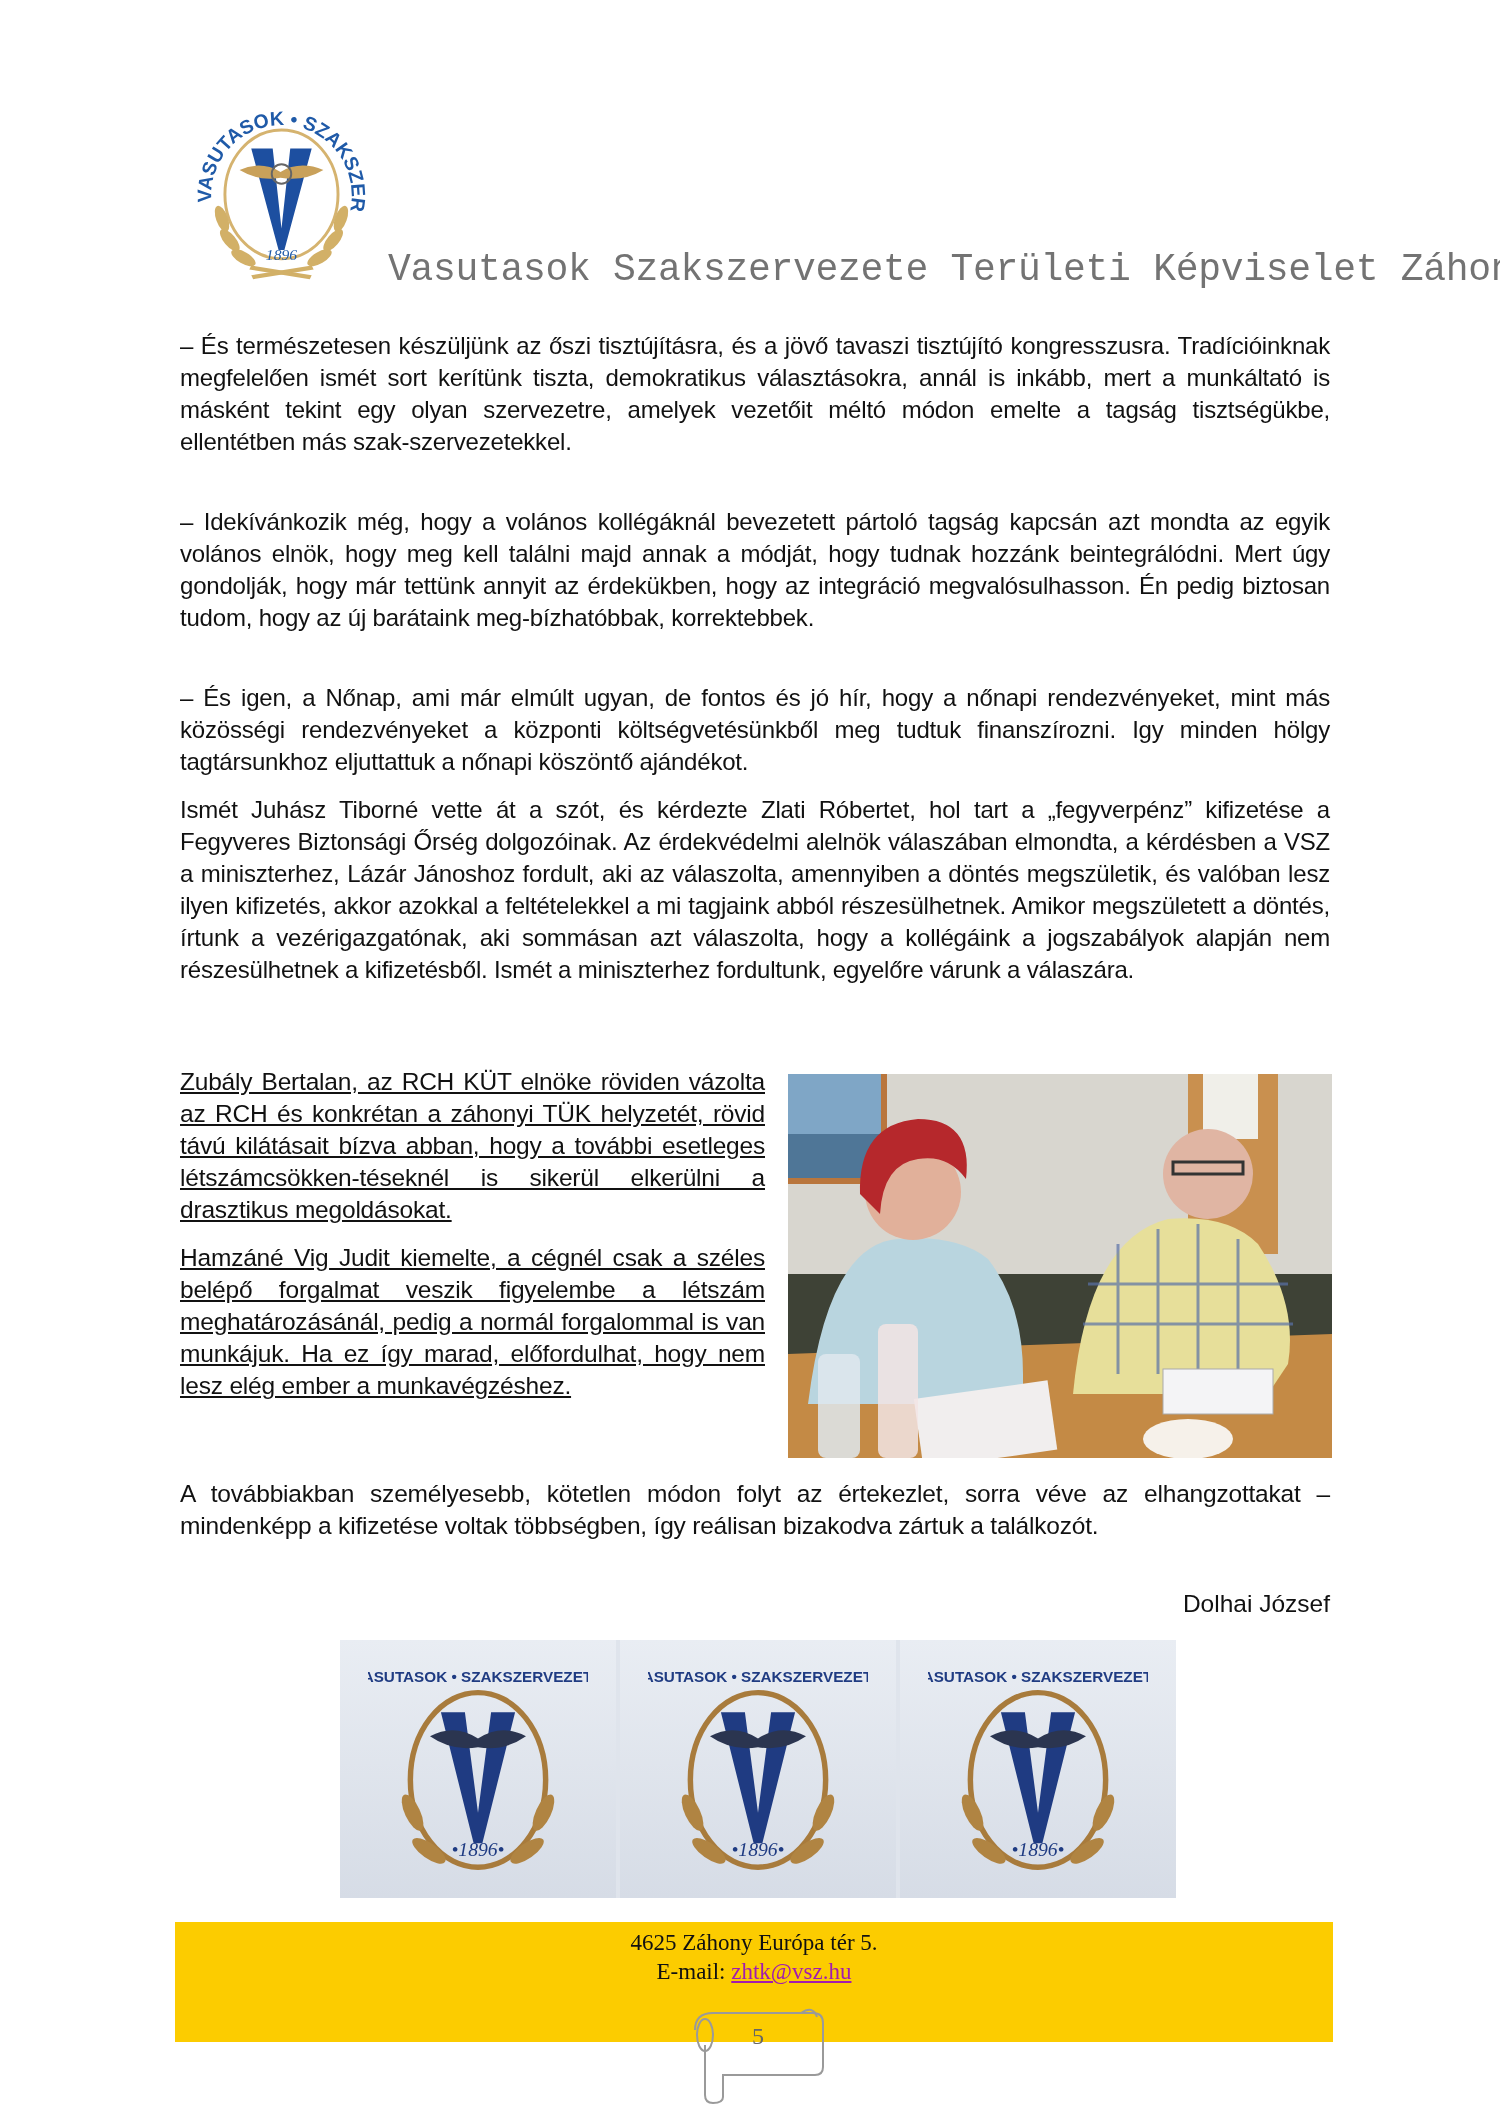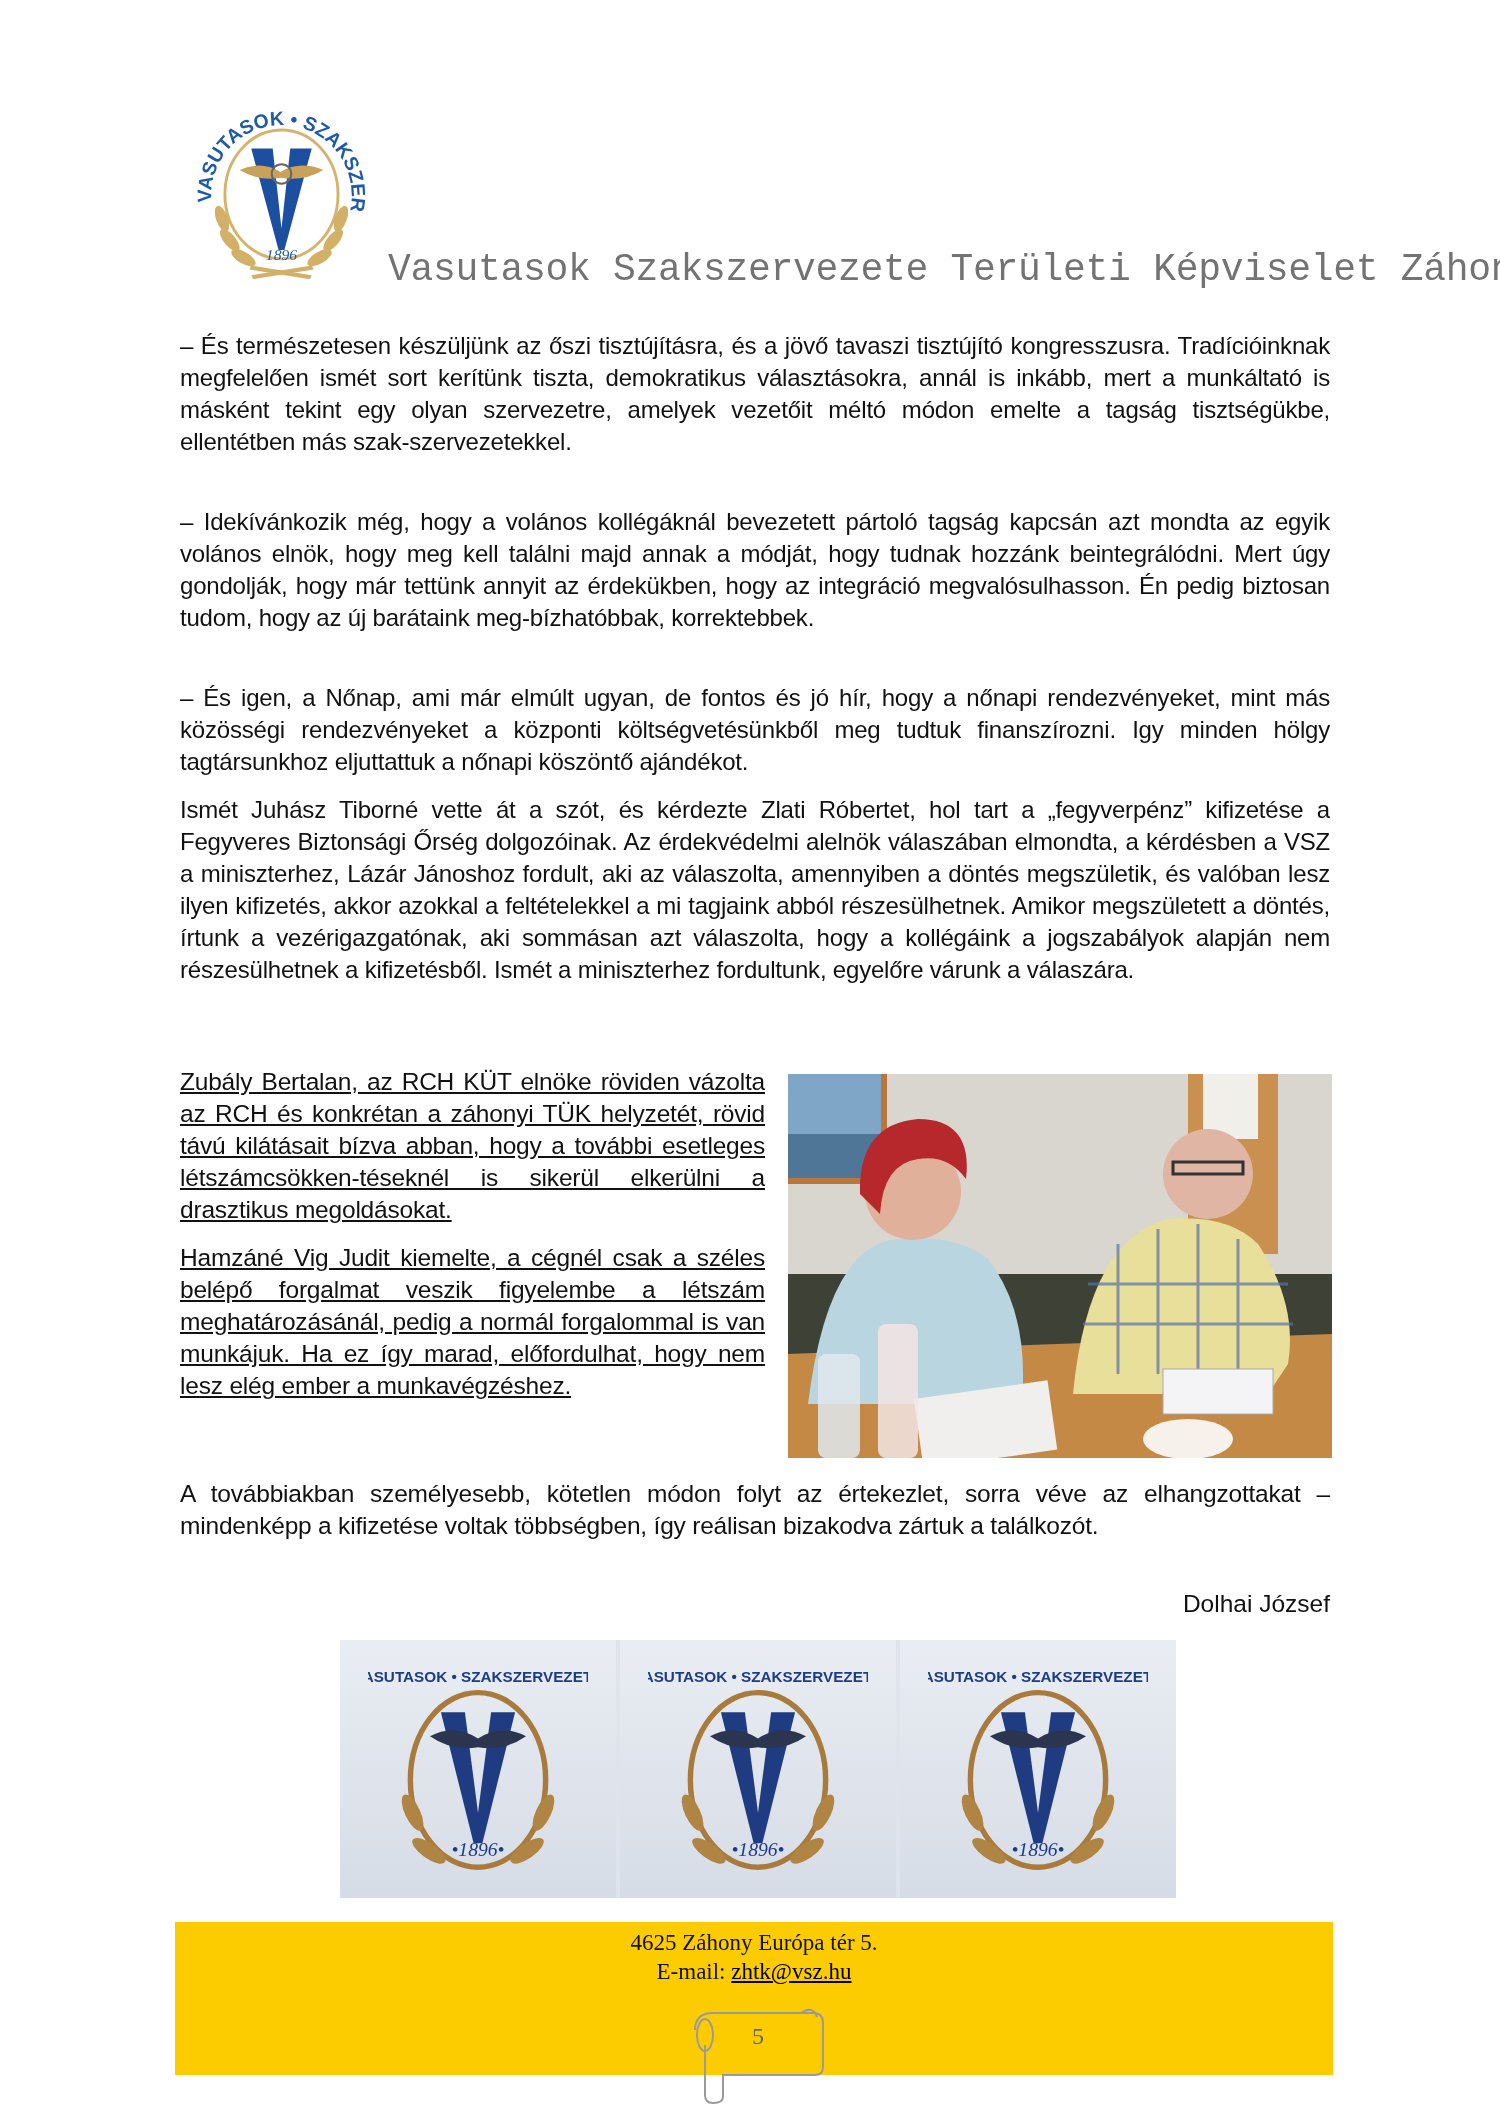--- a/index.html
+++ b/index.html
@@ -12,22 +12,22 @@
   .p2 { top:506px; }
   .p3 { top:682px; }
   .p4 { top:794px; }
   .split { position:absolute; left:180px; top:1066px; width:585px; font-size:24.5px; line-height:32px; text-align:justify; letter-spacing:-0.2px;text-decoration:underline; }
   .split p { margin:0 0 16px 0; }
   .photo { position:absolute; left:788px; top:1074px; width:544px; height:384px; overflow:hidden; background:#d9d4c8; }
   .p7 { position:absolute; left:180px; top:1478px; width:1150px; font-size:24.5px; line-height:32px; text-align:justify; letter-spacing:-0.2px; }
   .signature { position:absolute; right:170px; top:1590px; font-size:24.5px; }
   .banner { position:absolute; left:340px; top:1640px; width:836px; height:258px; background:#dfe4ec; display:flex; gap:4px; }
   .banner .flag { flex:1; background:linear-gradient(180deg,#e9edf3,#d6dce6); display:flex; align-items:center; justify-content:center; }
-  .footer { position:absolute; left:175px; top:1922px; width:1158px; height:153px; background:#fccc00; text-align:center; font-family:"Liberation Serif", serif; font-size:23px; line-height:29px; color:#111; padding-top:6px; box-sizing:border-box; }
-  .footer a { color:#000000; text-decoration:underline; }
+  .footer { position:absolute; left:175px; top:1922px; width:1158px; height:120px; background:#fccc00; text-align:center; font-family:"Liberation Serif", serif; font-size:23px; line-height:29px; color:#111; padding-top:6px; box-sizing:border-box; }
+  .footer a { color:#a21caf; text-decoration:underline; }
   .page-scroll { position:absolute; left:683px; top:2005px; width:150px; height:100px; }
   .page-num { position:absolute; left:0; top:18px; width:150px; text-align:center; font-family:"Liberation Serif", serif; font-size:24px; color:#666; }
 </style>
 </head>
 <body>
 
 <svg class="logo" viewBox="0 0 200 200">
   <defs>
     <path id="ringTop" d="M 30 118 A 72 72 0 1 1 172 118"></path>
   </defs>

